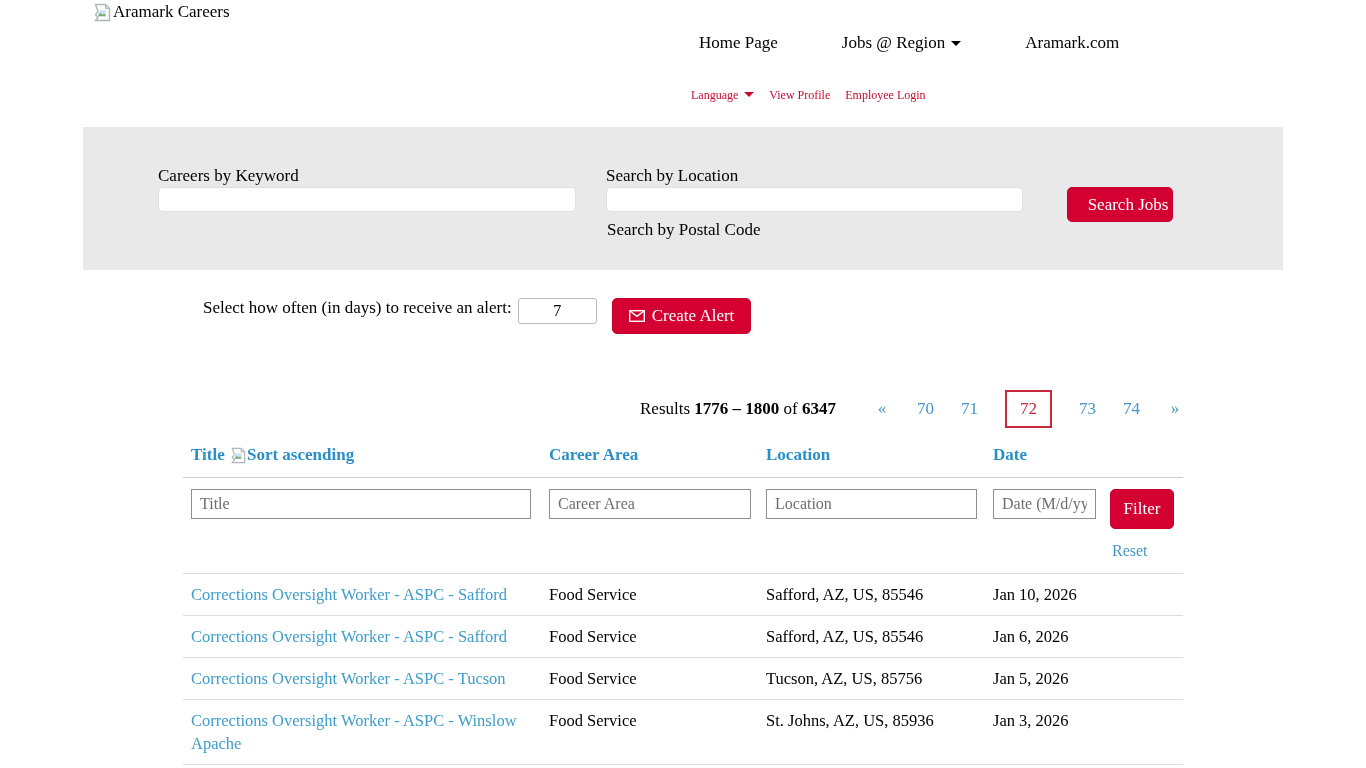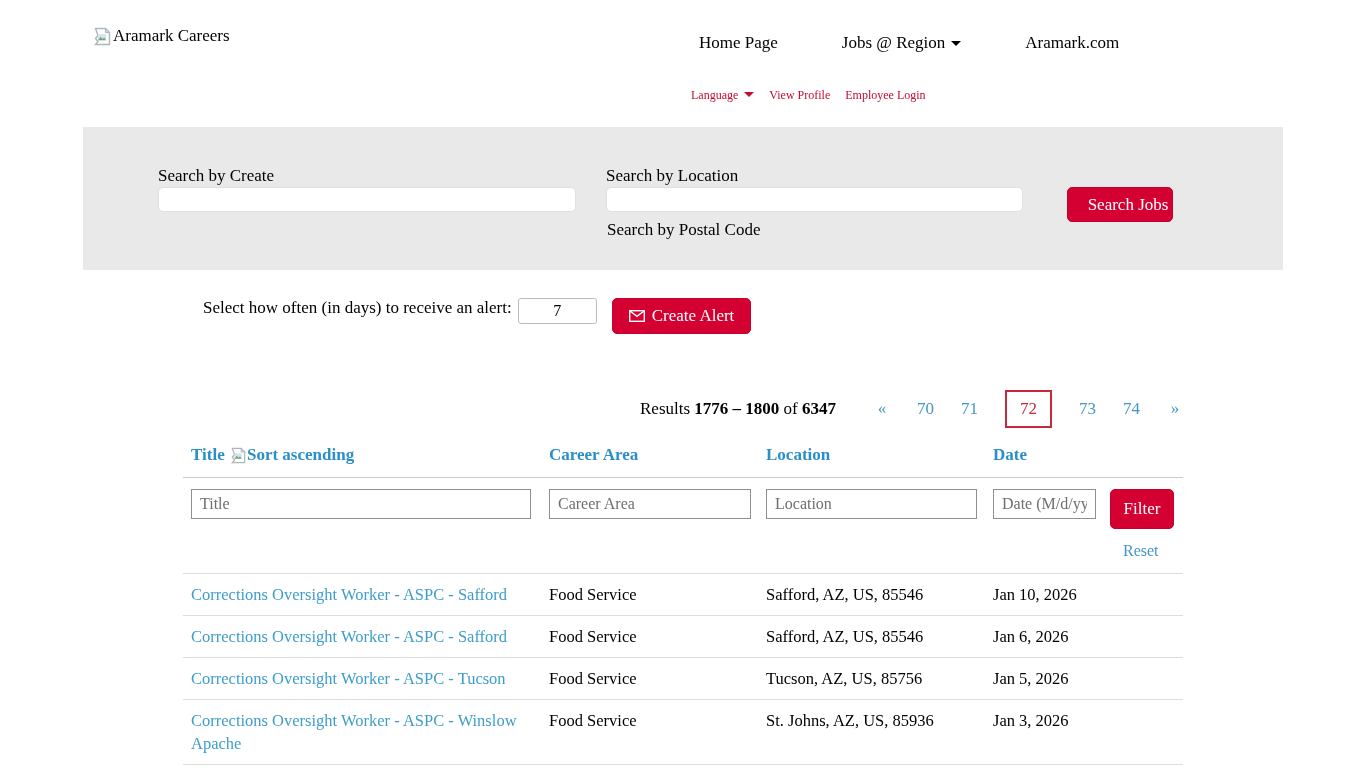--- a/index.html
+++ b/index.html
@@ -5,21 +5,21 @@
   * { box-sizing: border-box; margin: 0; padding: 0; }
   html, body { width: 1366px; height: 768px; overflow: hidden; background: #fff; }
   body {
     font-family: "Liberation Serif", "DejaVu Serif", serif;
     font-size: 16px; color: #000;
   }
   a { text-decoration: none; cursor: pointer; }
 
   
   .header { position: relative; height: 127px; background: #fff; }
-  .logo { position: absolute; left: 94px; top: 26px; display: flex; align-items: center; gap: 2px; font-size: 17px; color: #000; }
+  .logo { position: absolute; left: 94px; top: 2px; display: flex; align-items: center; gap: 2px; font-size: 17px; color: #000; }
   .nav-main { position: absolute; left: 699px; top: 33px; display: flex; gap: 64px; font-size: 17px; align-items: center; }
   .nav-main a { color: #000; }
   .nav-sub { position: absolute; left: 691px; top: 88px; display: flex; gap: 15px; font-size: 12px; align-items: center; }
   .nav-sub a { color: #c60c30; }
   .caret { display: inline-block; width: 0; height: 0; border-left: 5px solid transparent; border-right: 5px solid transparent; border-top: 5px solid currentColor; margin-left: 6px; vertical-align: 2px; }
 
   
   .banner { width: 1200px; height: 143px; margin: 0 auto; background: #e9e9e9; position: relative; }
   .banner .field-label { position: absolute; font-size: 17px; color: #000; }
   .lbl-keyword { left: 75px; top: 39px; }
@@ -53,21 +53,21 @@
   .sort-link { display: inline-flex; align-items: center; gap: 1px; color: #2a8fc7; font-weight: bold; }
   .t-filter { padding: 11px 0 0; }
   .t-filter .fcell { padding-left: 8px; }
   .t-filter input { height: 30px; border: 1px solid #8f8f8f; padding: 0 8px; font: inherit; color: #000; background: #fff; }
   .t-filter input::placeholder { color: #6f6f6f; opacity: 1; }
   .f-title { width: 340px; }
   .f-career { width: 202px; }
   .f-location { width: 211px; }
   .f-date { width: 103px; }
   .btn-filter { width: 64px; height: 40px; font-size: 17px; }
-  .reset-link { display: inline-block; margin: 13px 0 0 13px; color: #4596c4; font-size: 16px; }
+  .reset-link { display: inline-block; margin: 13px 0 0 2px; color: #4596c4; font-size: 16px; }
   .filter-actions { padding-left: 0; padding-bottom: 13px; }
   .t-body .t-row { border-top: 1px solid #ddd; padding: 9px 0; }
   .t-body .t-row:first-child { border-top: 1px solid #ddd; }
   .cell { padding-left: 8px; line-height: 23px; font-size: 16.5px; }
   .c-title a { color: #3e9dcb; margin-top: 24px; }
   .c-career, .c-loc, .c-date { color: #000; }
 
   
   .broken-img { display: inline-block; vertical-align: -3px; }
   .envelope-icon { display: inline-block; }
@@ -99,21 +99,21 @@
     <a>Aramark.com</a>
   </div>
   <div class="nav-sub">
     <a><span>Language</span><span class="caret"></span></a>
     <a>View Profile</a>
     <a>Employee Login</a>
   </div>
 </div>
 
 <div class="banner">
-  <div class="field-label lbl-keyword">Search by Create</div>
+  <div class="field-label lbl-keyword">Careers by Keyword</div>
   <input type="text" class="in-keyword" value="" style="">
   <div class="field-label lbl-location">Search by Location</div>
   <input type="text" class="in-location" value="" style="">
   <div class="field-label lbl-postal">Search by Postal Code</div>
   <button class="btn btn-search">Search Jobs</button>
 </div>
 
 <div class="alert-row">
   <span class="alert-label">Select how often (in days) to receive an alert:</span>
   <input type="text" class="alert-days" value="7" style="">

